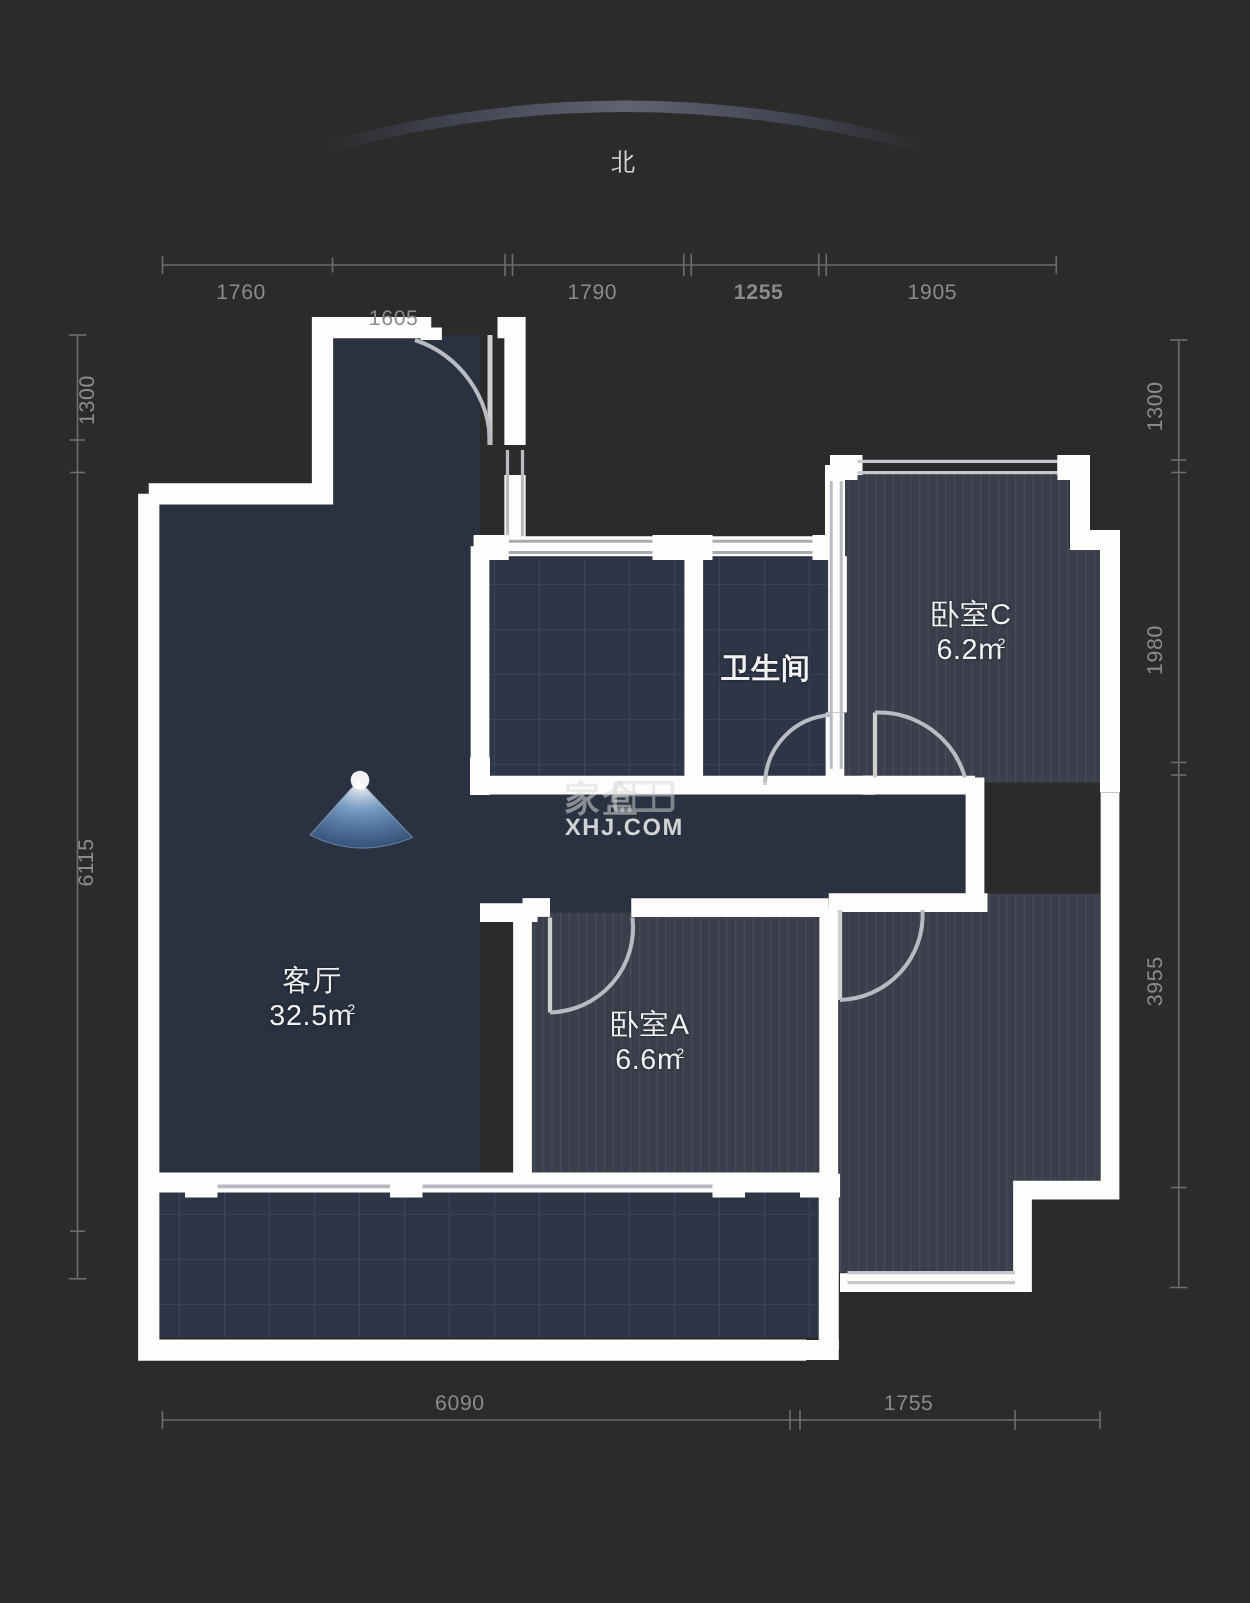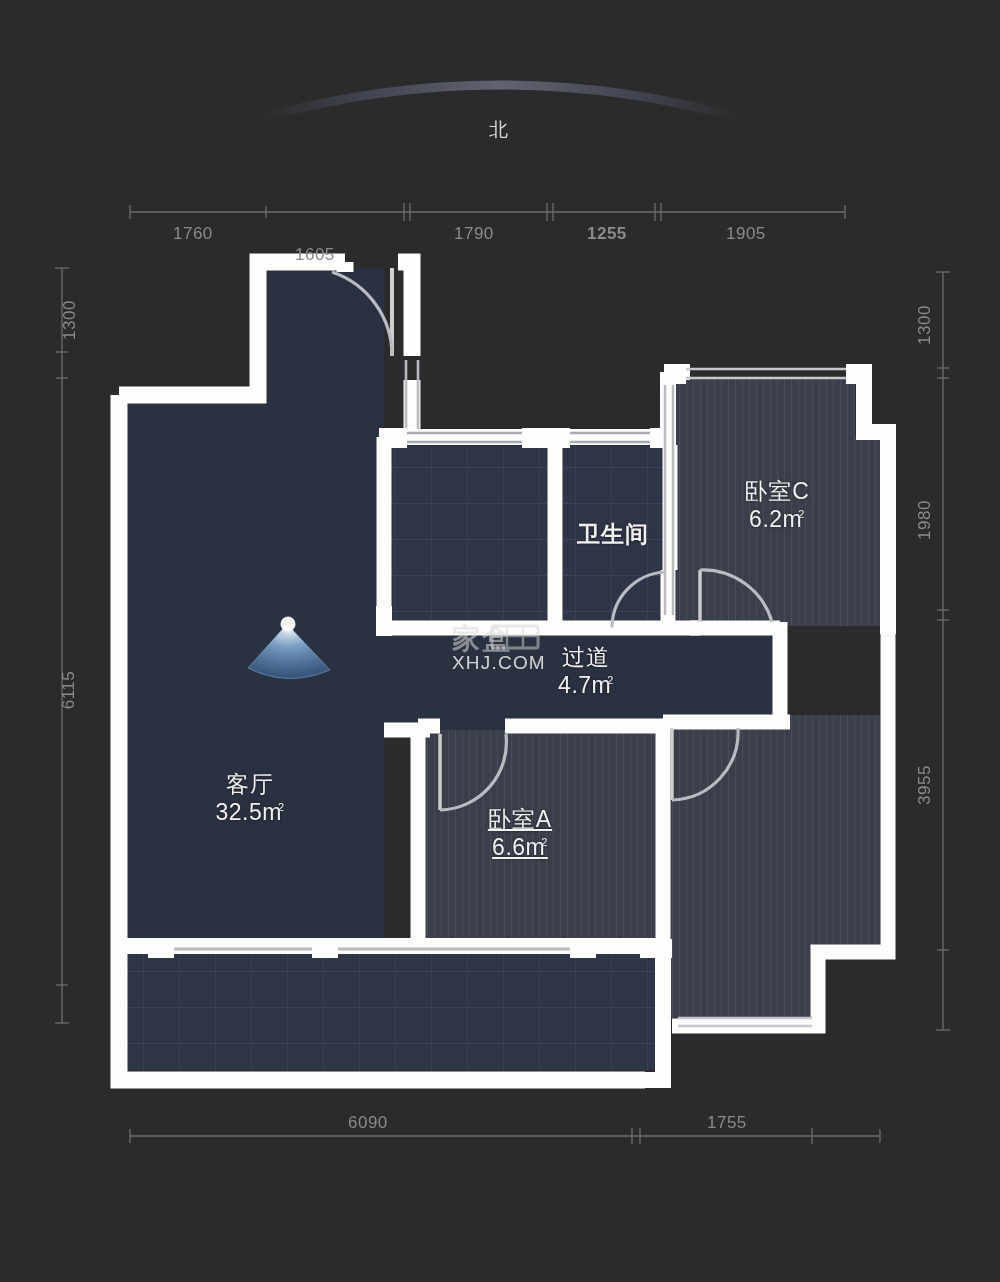--- a/index.html
+++ b/index.html
@@ -67,21 +67,21 @@
   }
   .room-area sup {
     font-size: 11px;
     vertical-align: super;
     margin-left: -4px;
   }
   .wm-text {
     position: absolute;
     color: #e4e4e4;
     font-size: 19px;
-    font-weight: normal;
+    font-weight: bold;
     letter-spacing: 1.2px;
     white-space: nowrap;
     user-select: none;
     opacity: 0.9;
     text-align: right;
   }
   .wm-cn {
     position: absolute;
     color: #dadada;
     font-size: 28px;
@@ -339,26 +339,22 @@
 
   <div class="room-label" style="left:533px; top:520px; width:160px;font-weight:bold;">
     <span class="room-name">卫生间</span>
   </div>
 
   <div class="room-label" style="left:692px; top:477px; width:170px;">
     <span class="room-name">卧室C</span>
     <span class="room-area"><span>6.2m</span><sup>2</sup></span>
   </div>
 
-  <div class="room-label" style="left:506px; top:643px; width:160px;">
-    <span class="room-name">过道</span>
-    <span class="room-area"><span>4.7m</span><sup>2</sup></span>
-  </div>
-
-  <div class="room-label" style="left:440px; top:805px; width:160px;text-decoration:underline;">
+
+  <div class="room-label" style="left:440px; top:805px; width:160px;">
     <span class="room-name">卧室A</span>
     <span class="room-area"><span>6.6m</span><sup>2</sup></span>
   </div>
 
 
 
   <div class="wm-cn" style="left:452px; top:620px;">家盒</div>
   <div class="wm-text" style="left:452px; top:652px;">XHJ.COM</div>
 
 </div>

